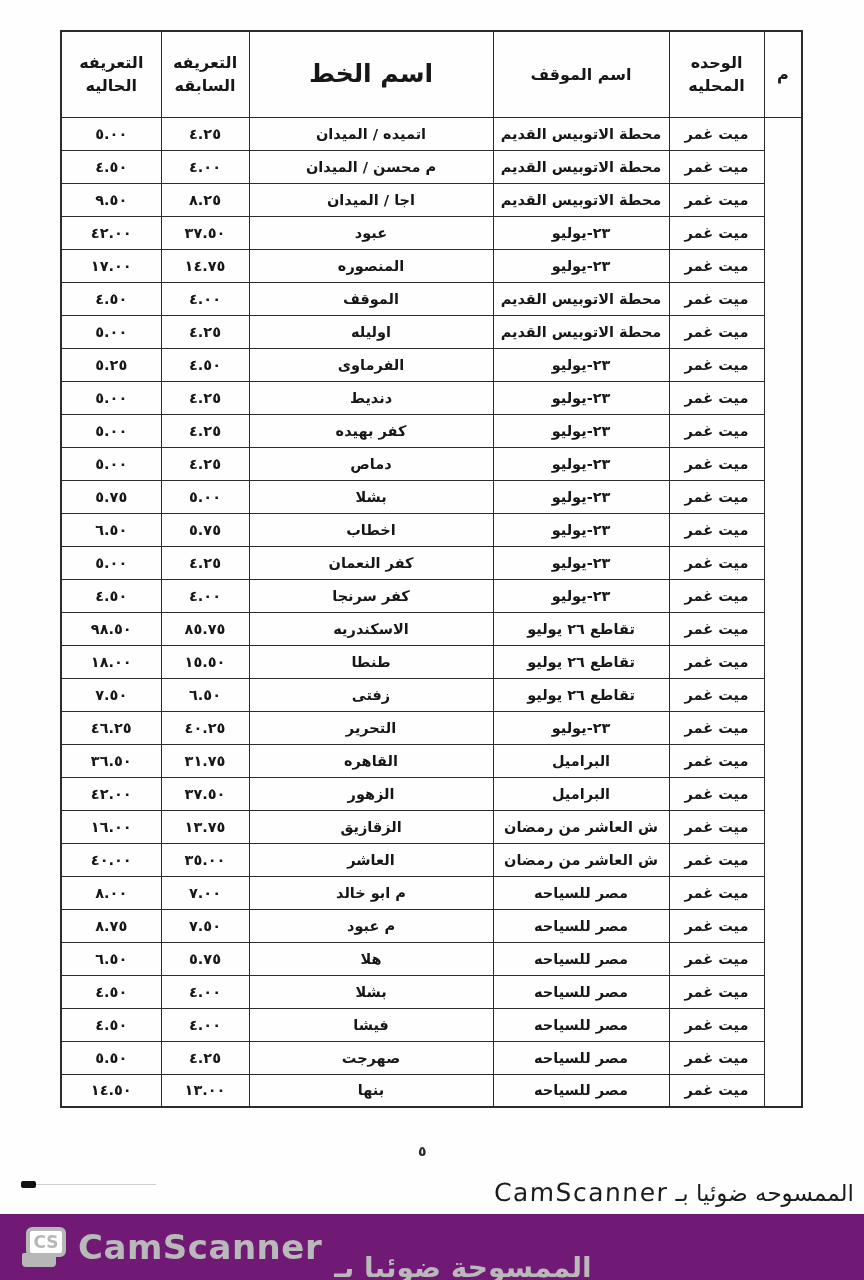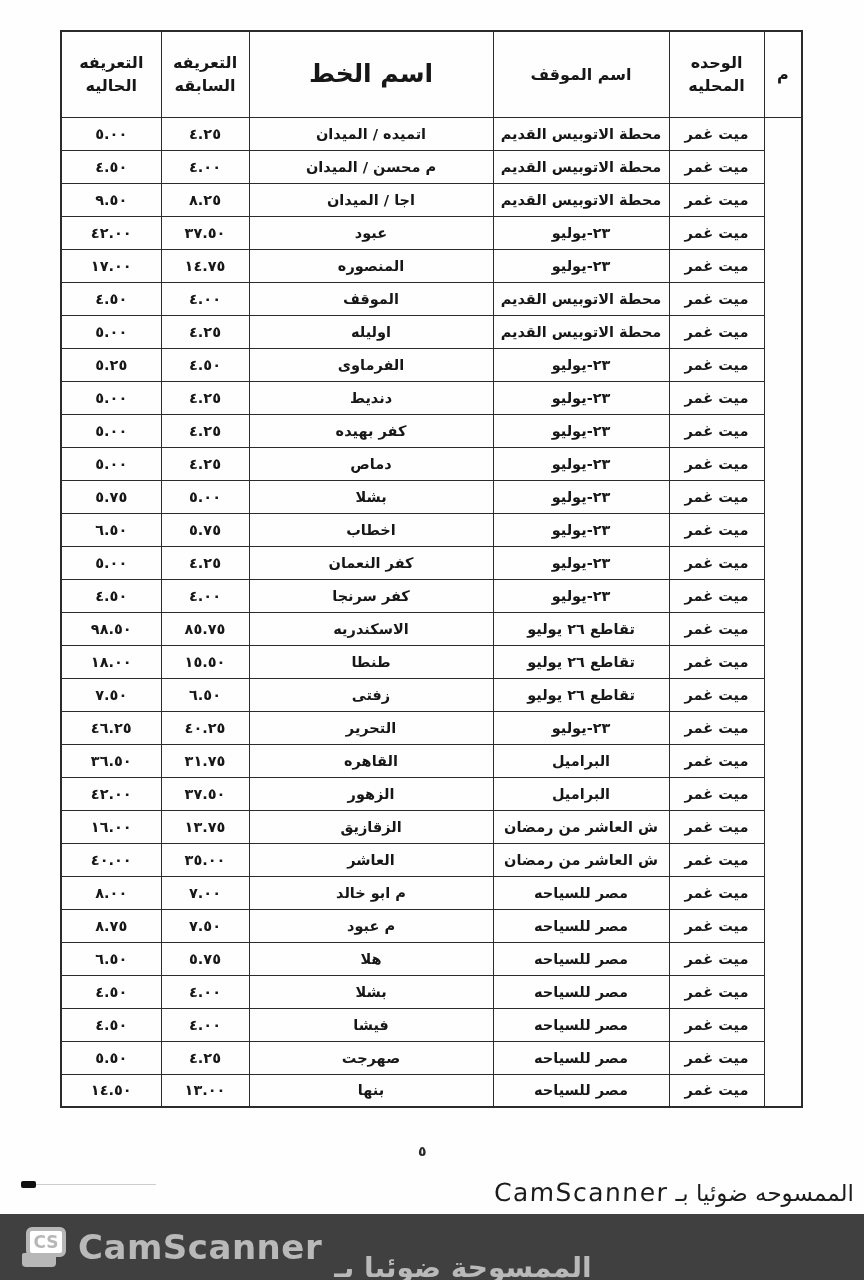--- a/index.html
+++ b/index.html
@@ -90,21 +90,21 @@
     letter-spacing: 1.5px;
     transform: skewX(-2deg);
     display: inline-block;
   }
 
   
   .footer {
     position: absolute;
     left: 0; bottom: 0;
     width: 864px; height: 66px;
-    background: #404040;
+    background: #701a75;
     display: flex;
     align-items: center;
   }
   .footer-inner {
     display: flex;
     align-items: center;
     gap: 12px;
     margin-left: 22px;
     color: #b7b7b7;
   }

